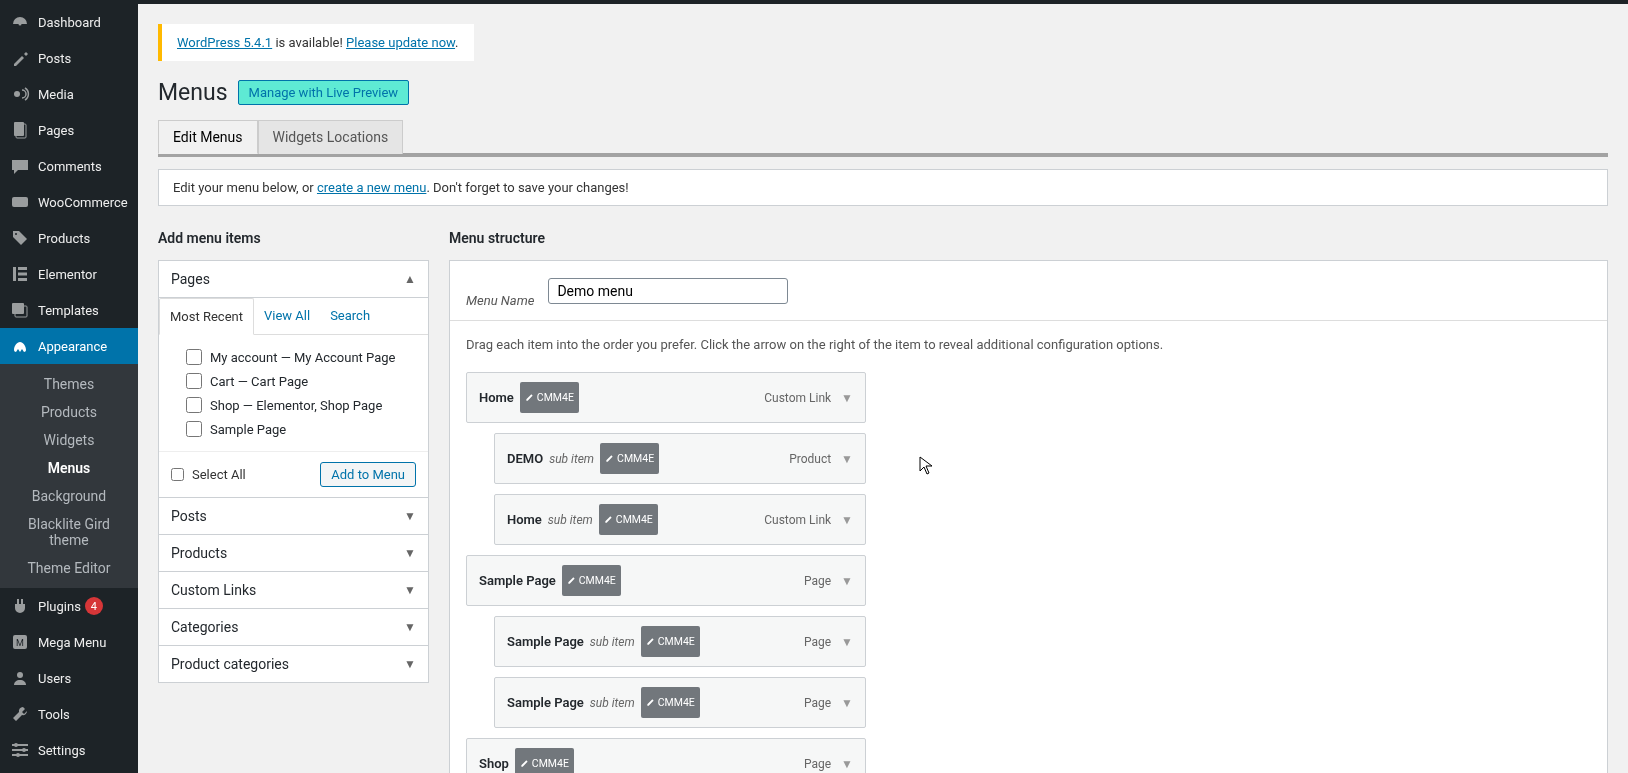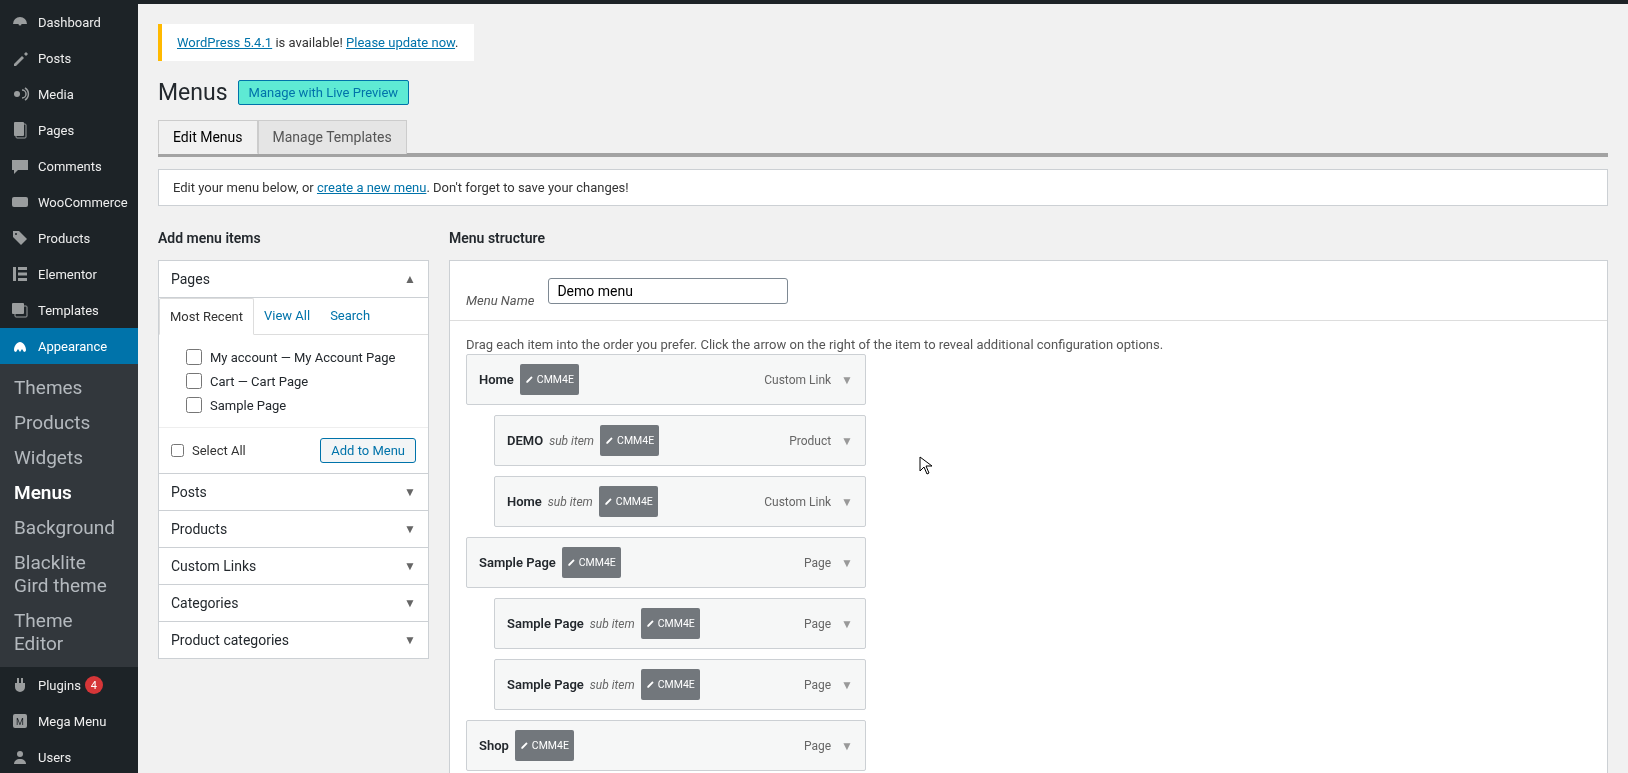--- a/index.html
+++ b/index.html
@@ -6,21 +6,21 @@
 body { background: #f1f1f1; color: #333; font-size: 13px; }
 .topbar { height: 4px; background: #1d2327; }
 .wrap { display: flex; min-height: calc(100vh - 4px); }
 .sidebar { width: 138px; background: #1d2327; color: #fff; }
 .side-item { display: flex; align-items: center; padding: 8px 10px; color: #eee; font-size: 13px; cursor: pointer; position: relative; }
 .side-item .icon { width: 20px; height: 20px; margin-right: 8px; display: flex; align-items: center; justify-content: center; opacity: 0.6; }
 .side-item.active { background: #0073aa; color: #fff; }
 .side-item.active .icon { opacity: 1; }
 .side-item.active::after { content: ""; position: absolute; right: -8px; top: 50%; margin-top: -8px; border: 8px solid transparent; border-right-color: #f1f1f1; }
 .side-sub { background: #32373c; padding: 6px 0; }
-.side-sub div { padding: 6px 14px; color: #b4b9be; font-size: 19px; cursor: pointer; }
+.side-sub div { padding: 6px 14px; color: #b4b9be; font-size: 14px; cursor: pointer; text-align: center; }
 .side-sub div.cur { color: #fff; font-weight: 600; }
 .badge-count { display: inline-flex; align-items: center; justify-content: center; background: #d63638; border-radius: 50%; width: 18px; height: 18px; color: #fff; font-size: 11px; margin-left: 4px; }
 .content { flex: 1; padding: 10px 20px 20px; overflow: auto; }
 .update-nag { background: #fff; border-left: 4px solid #ffb900; padding: 11px 15px; margin: 10px 0 18px; font-size: 13px; display: inline-block; }
 .update-nag a { color: #0073aa; text-decoration: underline; }
 .title-row { display: flex; align-items: center; margin-bottom: 14px; }
 .page-title { font-size: 23px; font-weight: 400; color: #23282d; margin-right: 10px; }
 .btn-outline { border: 1px solid #0073aa; color: #0073aa; background: #5eead4; padding: 4px 10px; font-size: 13px; cursor: pointer; border-radius: 2px; }
 .nav-tabs { border-bottom: 4px solid #a3a3a3; display: flex; }
 .nav-tab { border: 1px solid #ccc; border-bottom: none; background: #e5e5e5; padding: 8px 14px; font-size: 14px; margin-right: 0; margin-bottom: -1px; color: #555; cursor: pointer; }
@@ -43,21 +43,21 @@
 .check-list label { display: flex; align-items: center; padding: 4px 0; font-size: 13px; color: #23282d; gap: 8px; }
 .check-list input[type=checkbox] { width: 16px; height: 16px; }
 .acc-foot { display: flex; justify-content: space-between; align-items: center; padding: 10px 12px; border-top: 1px solid #eee; }
 .acc-foot label { display: flex; align-items: center; gap: 8px; }
 .btn-primary { border: 1px solid #0073aa; color: #0073aa; background: #f3f5f6; padding: 4px 10px; font-size: 13px; cursor: pointer; border-radius: 3px; }
 .menu-panel { background: #fff; border: 1px solid #ccd0d4; }
 .menu-name-row { display: flex; align-items: center; padding: 12px 16px; border-bottom: 1px solid #ddd; gap: 14px; }
 .menu-name-row label { font-style: italic; color: #555; margin-top: 20px; }
 .menu-name-row input { border: 1px solid #7e8993; padding: 4px 8px; width: 240px; font-size: 14px; border-radius: 3px; }
 .menu-body { padding: 16px; }
-.menu-body p { color: #555; margin-bottom: 2px; }
+.menu-body p { color: #555; margin-bottom: 20px; }
 .menu-list { width: 400px; }
 .menu-item { background: #f6f7f7; border: 1px solid #ccd0d4; border-radius: 2px; margin-bottom: 10px; padding: 9px 12px; display: flex; align-items: center; justify-content: space-between; cursor: move; }
 .menu-item.indent { margin-left: 28px; width: calc(100% - 28px); }
 .mi-left { display: flex; align-items: center; gap: 6px; }
 .mi-title { font-weight: 600; color: #23282d; font-size: 13px; }
 .mi-sub { font-style: italic; color: #666; font-size: 12px; }
 .cmm-badge { background: #72777c; color: #fff; font-size: 10.5px; padding: 9px 5px; border-radius: 2px; display: inline-flex; align-items: center; gap: 3px; }
 .cmm-badge svg { width: 9px; height: 9px; }
 .mi-right { display: flex; align-items: center; gap: 10px; color: #666; font-size: 12px; }
 .mi-right .caret { cursor: pointer; color: #999; }
@@ -232,21 +232,21 @@
       <a href="#">WordPress 5.4.1</a><span> is available! </span><a href="#">Please update now</a>.
     </div>
 
     <div class="title-row">
       <h1 class="page-title">Menus</h1>
       <button class="btn-outline">Manage with Live Preview</button>
     </div>
 
     <div class="nav-tabs">
       <div class="nav-tab active">Edit Menus</div>
-      <div class="nav-tab">Manage Templates</div>
+      <div class="nav-tab">Widgets Locations</div>
     </div>
 
     <div class="instruction-bar">
       <span>Edit your menu below, or </span><a href="#">create a new menu</a><span>. Don't forget to save your changes!</span>
     </div>
 
     <div class="cols">
       <div class="col-left">
         <div class="col-h">Add menu items</div>
 
@@ -266,20 +266,24 @@
                   <label>
                     <input type="checkbox" style="">
                     <span>My account — My Account Page</span>
                   </label>
                   <label>
                     <input type="checkbox" style="">
                     <span>Cart — Cart Page</span>
                   </label>
                   <label>
                     <input type="checkbox" style="">
+                    <span>Shop — Elementor, Shop Page</span>
+                  </label>
+                  <label>
+                    <input type="checkbox" style="">
                     <span>Sample Page</span>
                   </label>
                 </div>
               <div class="acc-foot">
                 <label>
                   <input type="checkbox" style="">
                   <span>Select All</span>
                 </label>
                 <button class="btn-primary">Add to Menu</button>
               </div>

